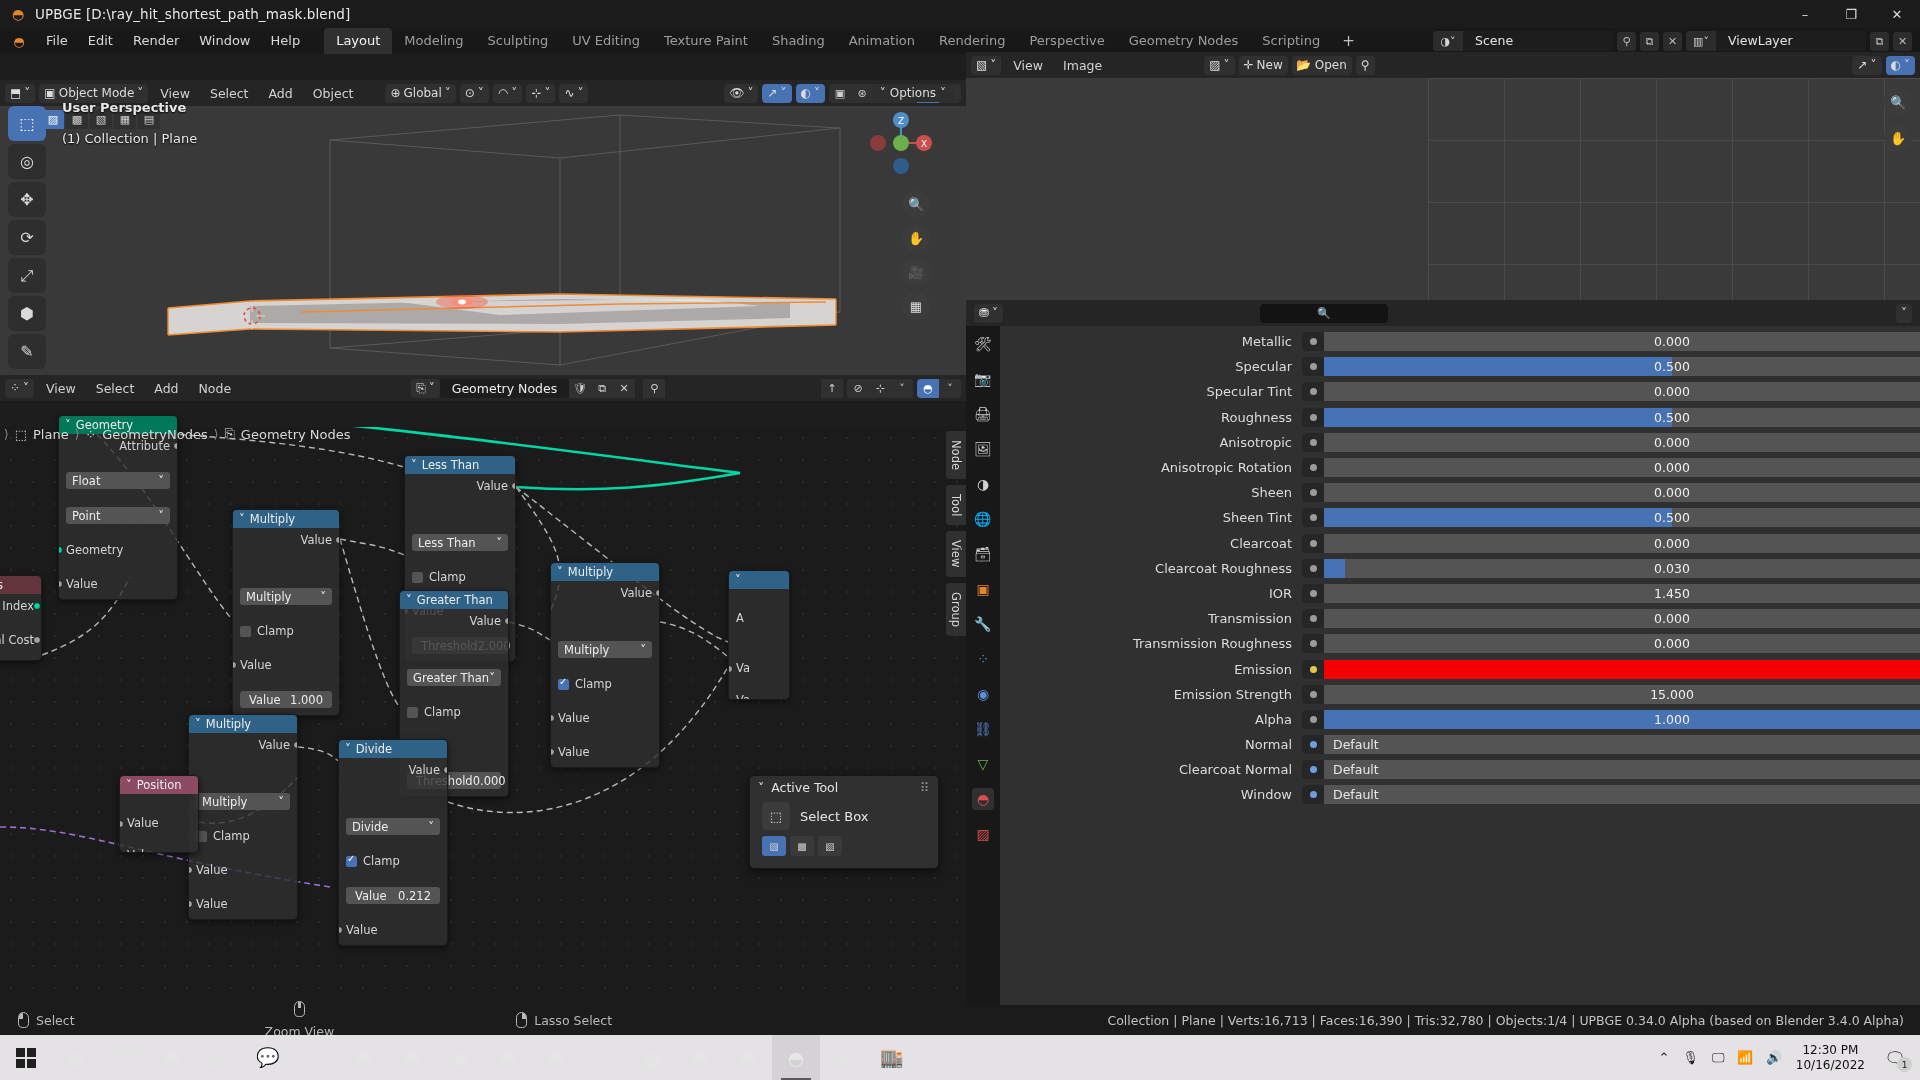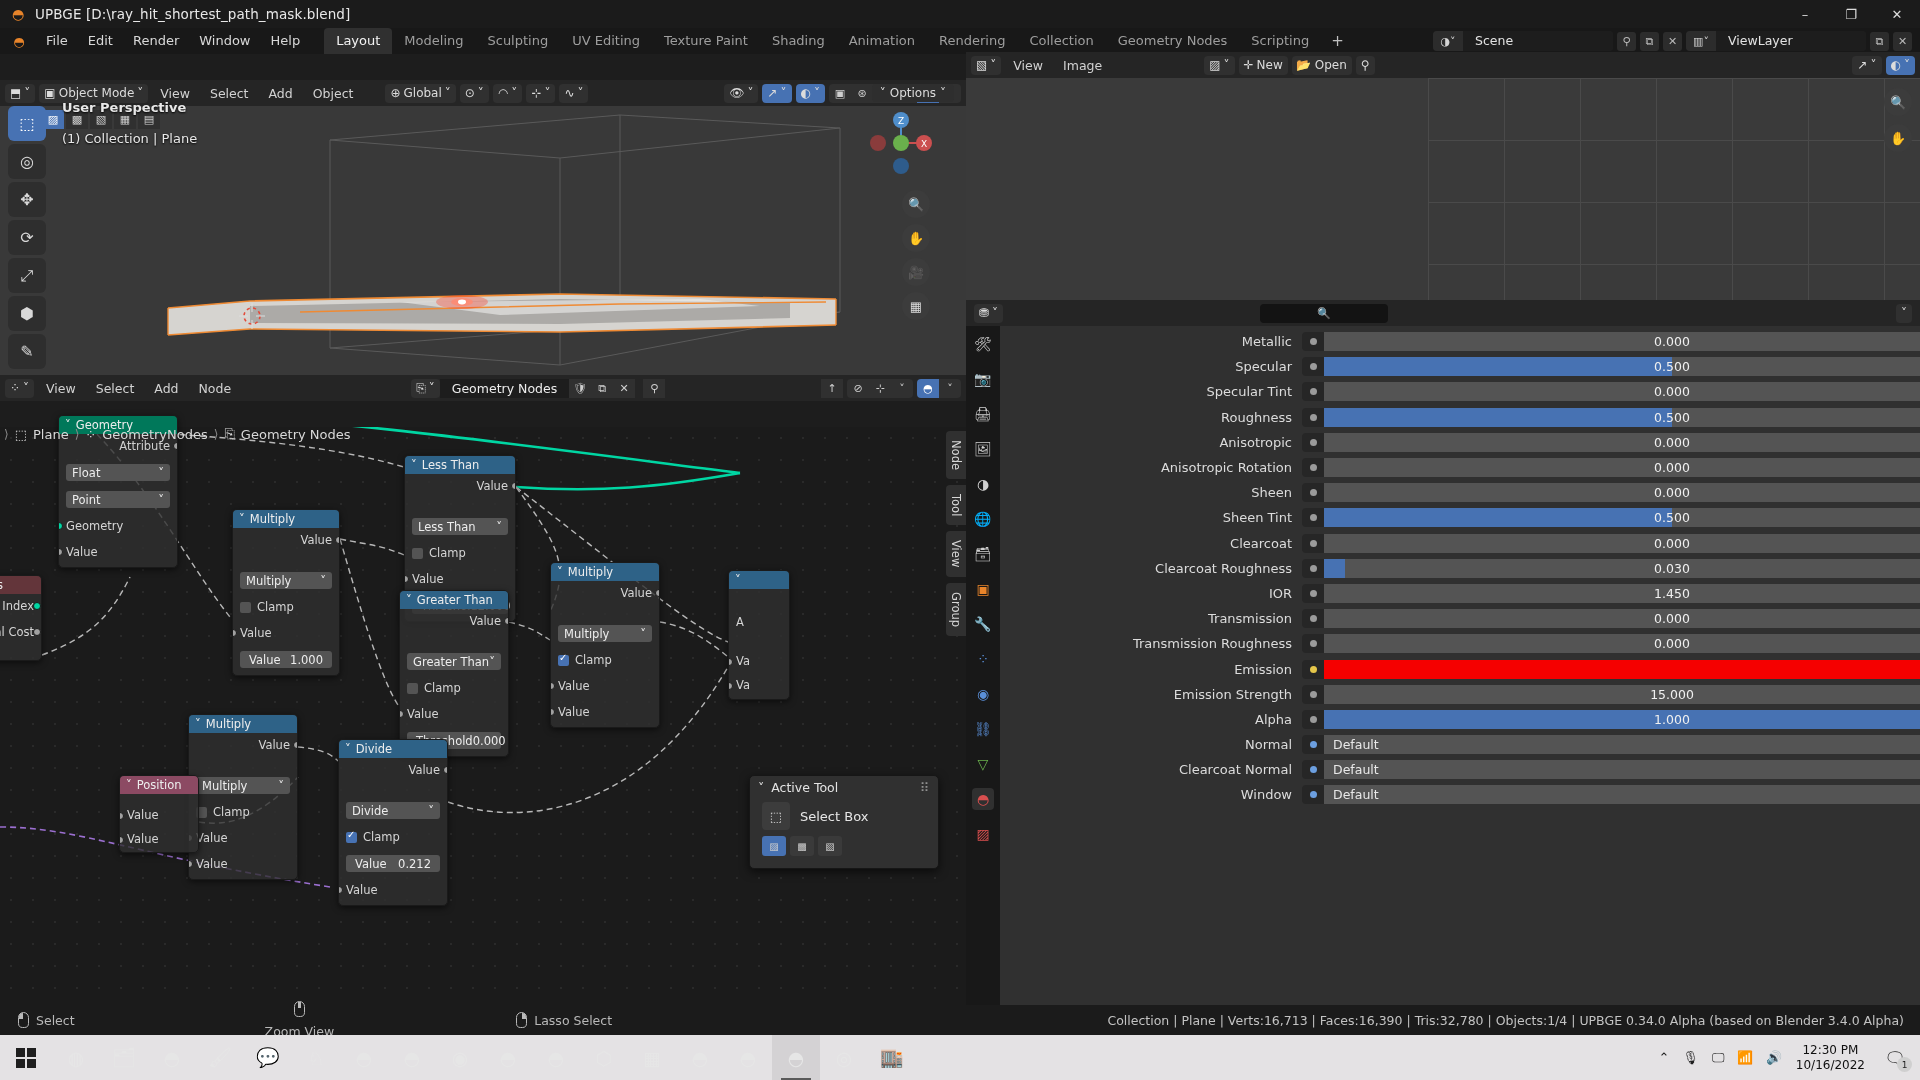--- a/index.html
+++ b/index.html
@@ -137,21 +137,21 @@
     border:1px solid #1a1a1a;
   }
   .node-hdr {
     height:18px; display:flex; align-items:center; gap:5px; padding:0 6px;
     color:#ededed; font-size:11.5px;
   }
   .node-hdr.math { background:#2e6287; }
   .node-hdr.geo  { background:#00785a; }
   .node-hdr.attr { background:#63353a; }
   .node-hdr.input{ background:#8c4a63; }
-  .node-body { padding:4px 7px 7px; display:flex; flex-direction:column; gap:10px;text-align:right; }
+  .node-body { padding:4px 7px 7px; display:flex; flex-direction:column; gap:18px;text-align:right; }
   .sock-row { display:flex; align-items:center; height:16px; position:relative; font-size:11.5px; color:#d5d5d5; }
   .sock-row.out { justify-content:flex-end; }
   .sock {
     position:absolute; width:8px; height:8px; border-radius:50%;
     border:1px solid #1a1a1a; top:4px;
   }
   .sock.left { left:-11px; }
   .sock.right { right:-11px; }
   .sock.gray  { background:#a1a1a1; }
   .sock.green { background:#00d6a3; }
@@ -303,21 +303,21 @@
 
     <div class="ws-tabs">
       <div class="ws-tab active">Layout</div>
       <div class="ws-tab">Modeling</div>
       <div class="ws-tab">Sculpting</div>
       <div class="ws-tab">UV Editing</div>
       <div class="ws-tab">Texture Paint</div>
       <div class="ws-tab">Shading</div>
       <div class="ws-tab">Animation</div>
       <div class="ws-tab">Rendering</div>
-      <div class="ws-tab">Collection</div>
+      <div class="ws-tab">Perspective</div>
       <div class="ws-tab">Geometry Nodes</div>
       <div class="ws-tab">Scripting</div>
       <div class="ws-plus">+</div>
     </div>
 
     <div class="topbar-right">
       <div class="idblock">
         <div class="ib-icon">◑˅</div>
         <div class="ib-name">Scene</div>
       </div>

